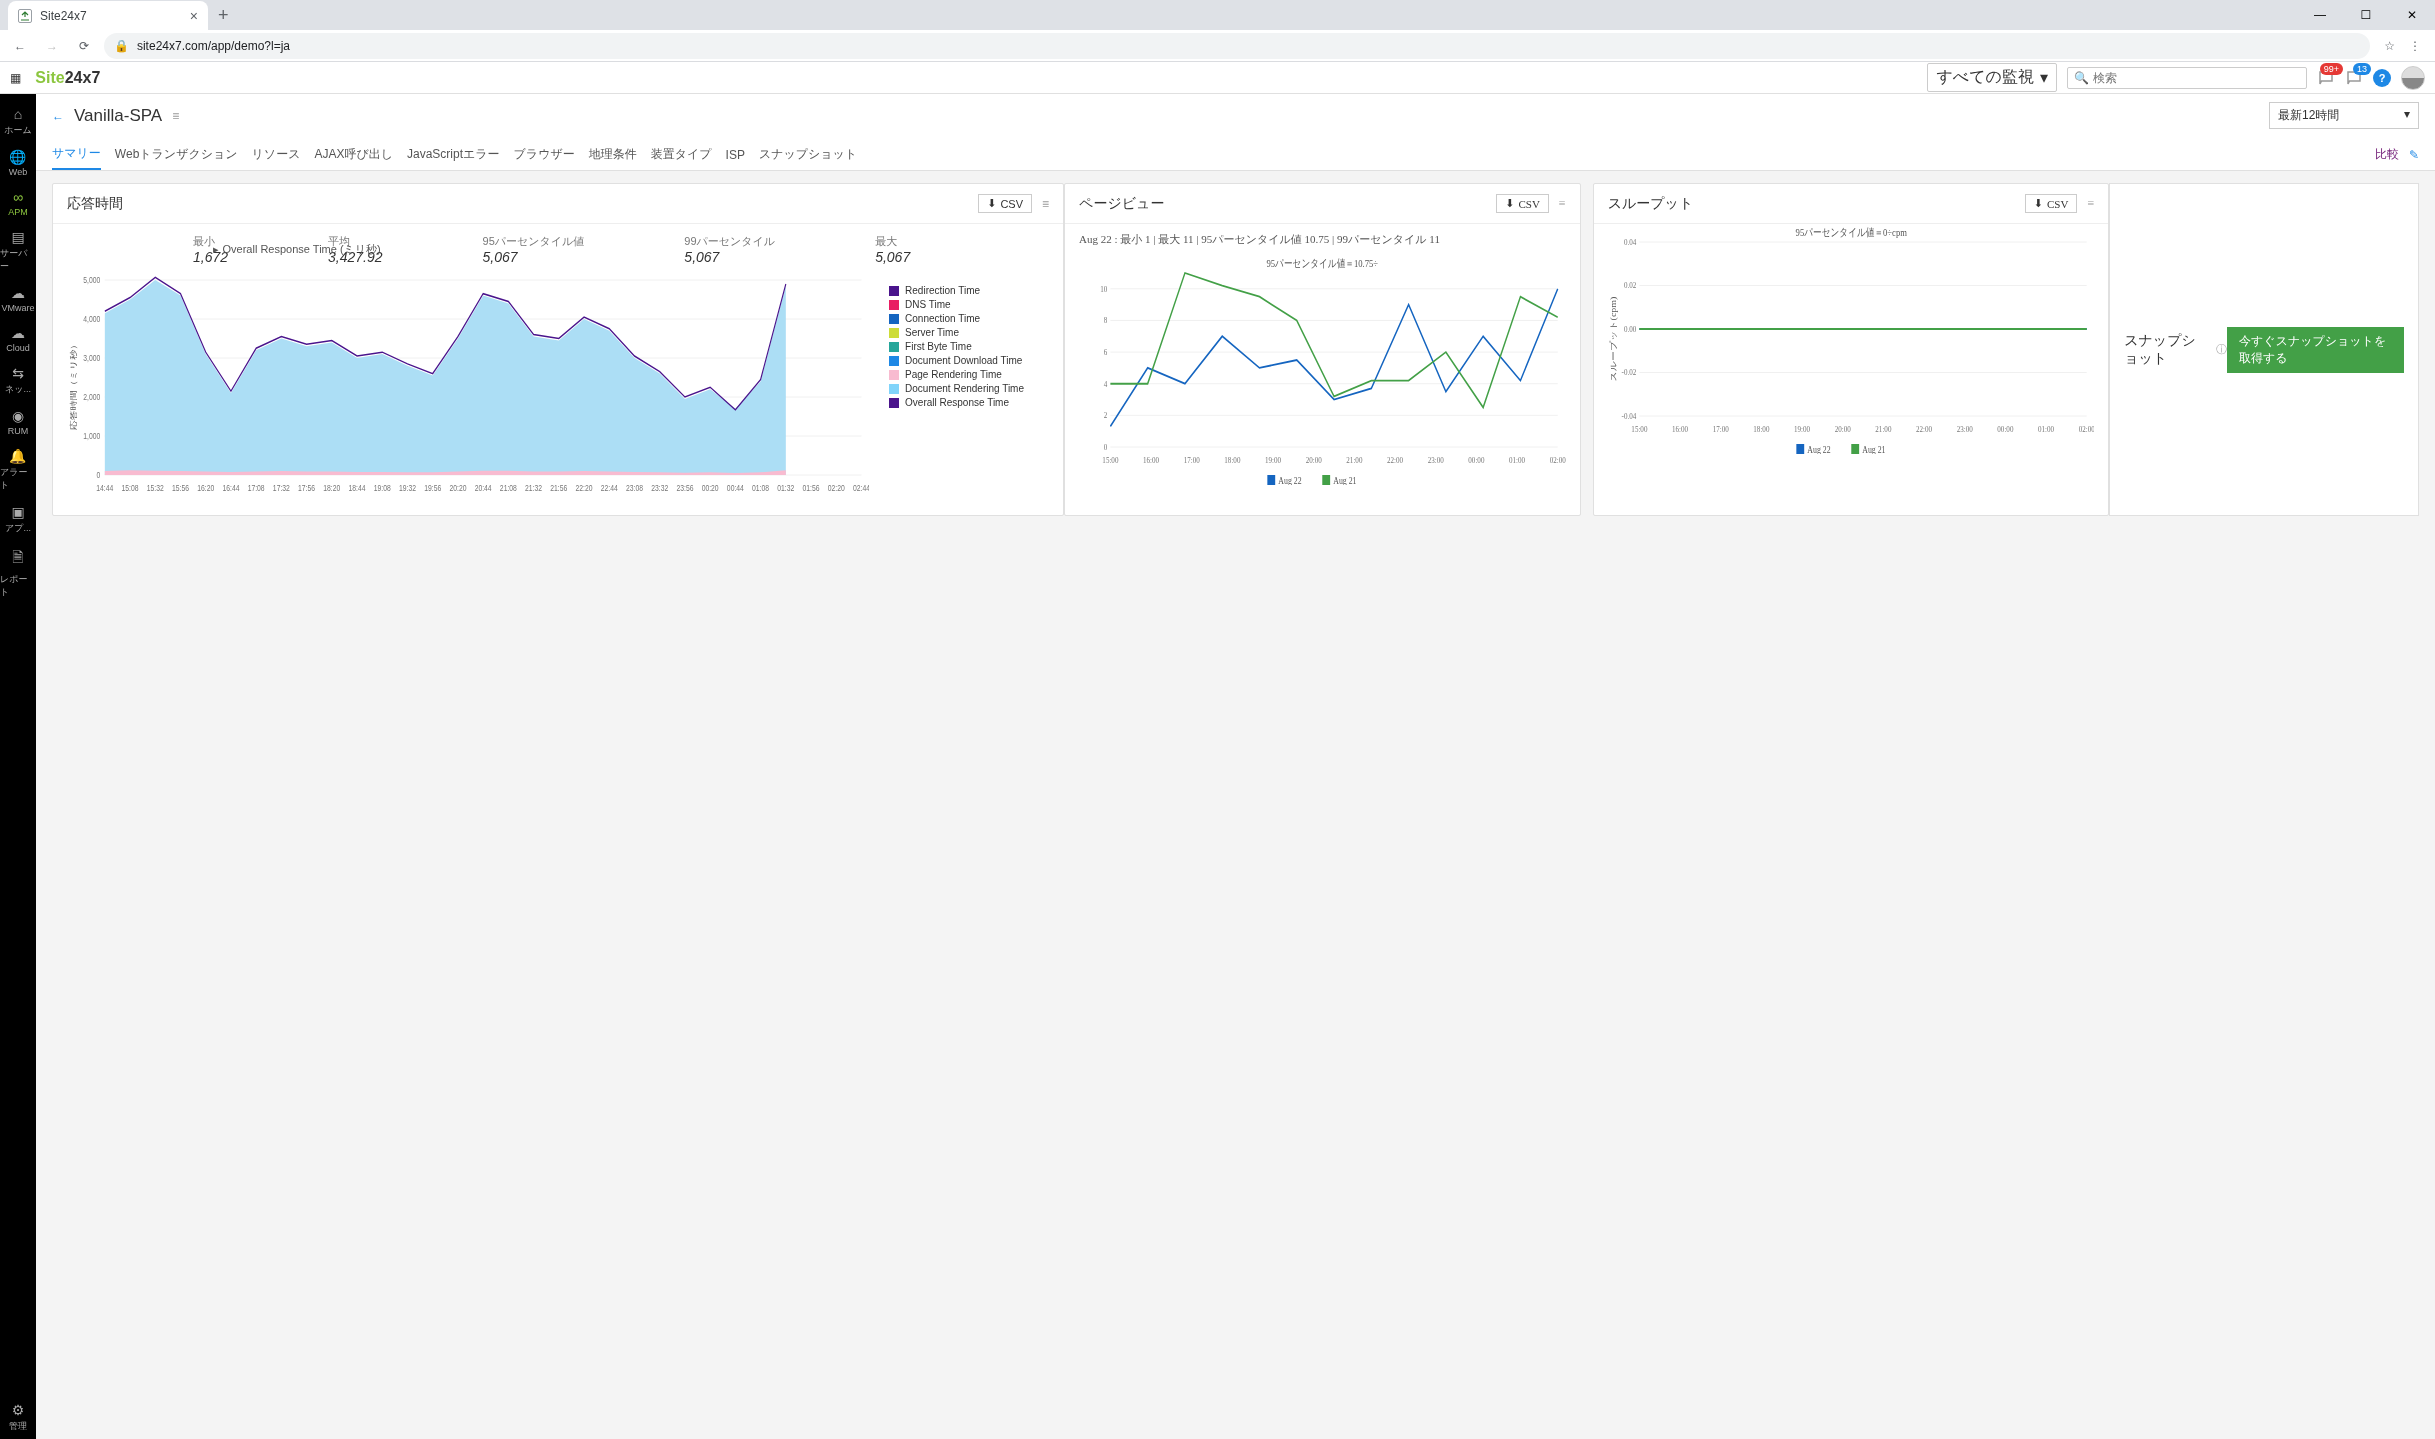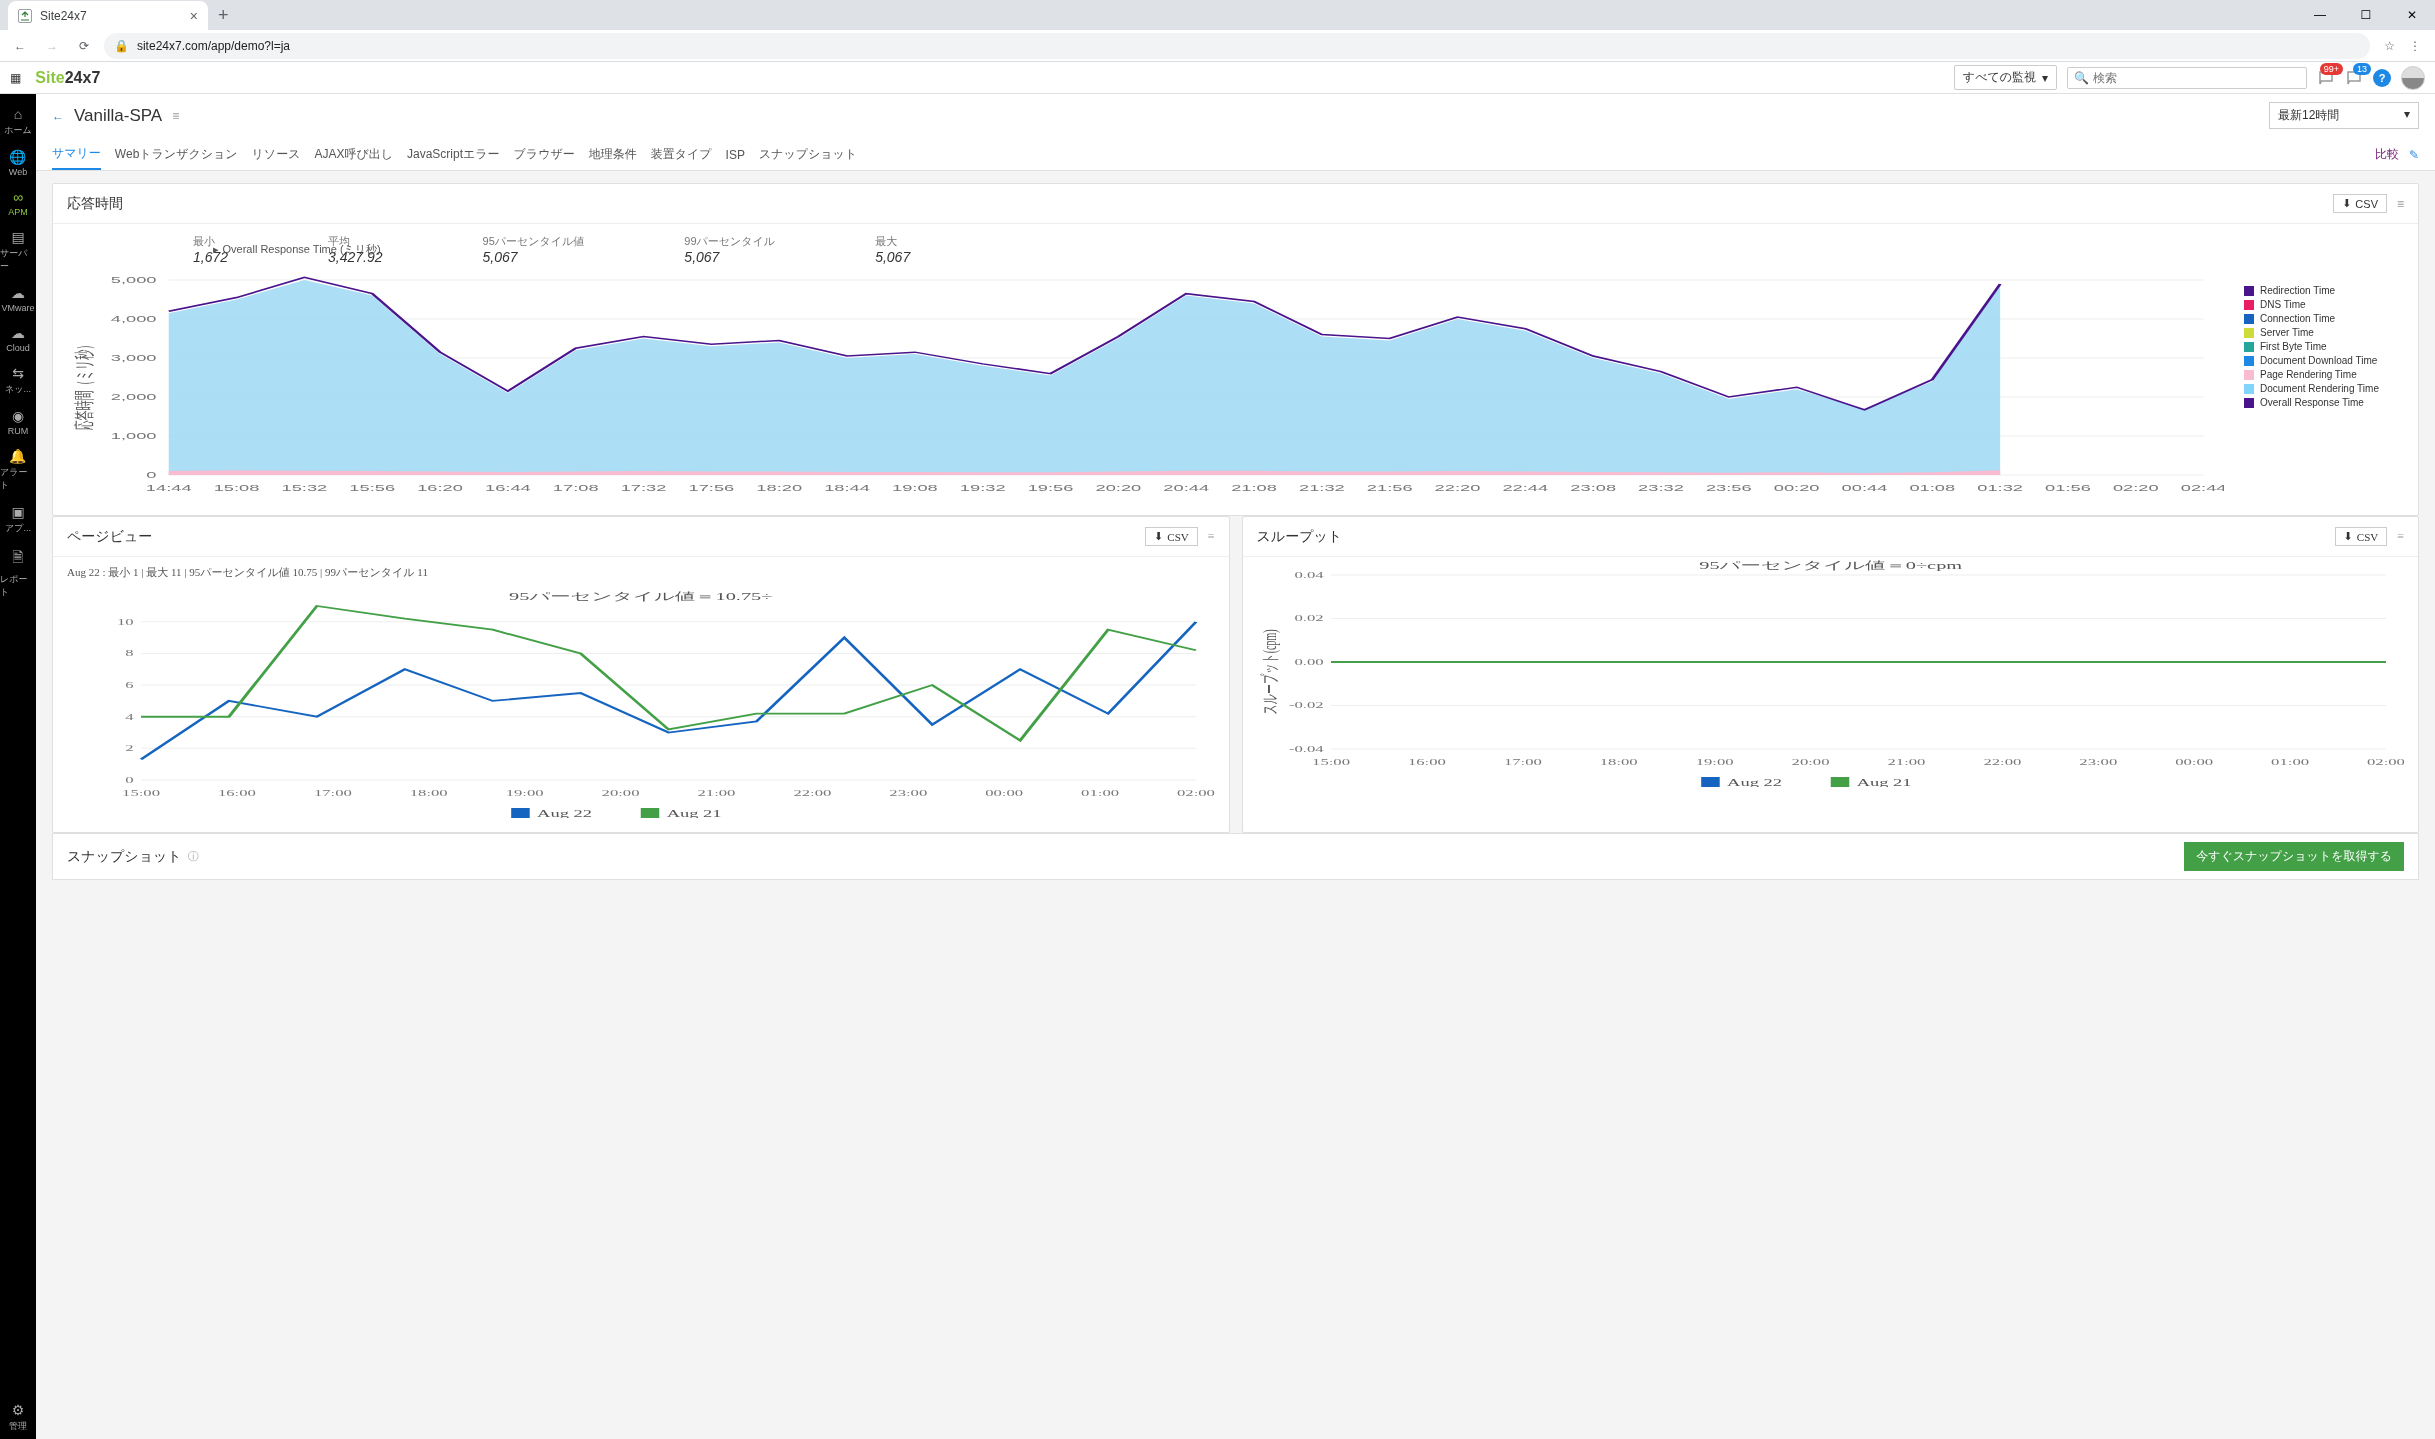--- a/index.html
+++ b/index.html
@@ -22,21 +22,21 @@
   .omnibox .lock { color: #5f6368; }
   .addr-right { display: flex; align-items: center; gap: 14px; color: #5f6368; padding: 0 6px; }
 
   
   .app-header { display: flex; align-items: center; height: 32px; border-bottom: 1px solid #e0e0e0; padding: 0 10px; gap: 14px; }
   .app-header .grid-icon { color: #333; cursor: pointer; }
   .logo { font-weight: bold; font-size: 16px; }
   .logo .site { color: #8cc63f; }
   .logo .x7 { color: #333; }
   .hdr-right { margin-left: auto; display: flex; align-items: center; gap: 10px; }
-  .monitor-select { border: 1px solid #ccc; border-radius: 2px; padding: 3px 8px; font-size: 12px; display: flex; align-items: center; gap: 6px; cursor: pointer; justify-content: center; }
+  .monitor-select { border: 1px solid #ccc; border-radius: 2px; padding: 3px 8px; font-size: 16px; display: flex; align-items: center; gap: 6px; cursor: pointer; justify-content: center; }
   .search-box { border: 1px solid #ccc; border-radius: 2px; display: flex; align-items: center; padding: 3px 6px; width: 240px; }
   .search-box input { border: none; outline: none; font-size: 12px; flex: 1; }
   .badge-icon { position: relative; cursor: pointer; color: #888; text-decoration: underline; }
   .badge-icon .badge { position: absolute; top: -6px; right: -8px; background: #e53935; color: #fff; border-radius: 8px; font-size: 9px; padding: 1px 4px; }
   .badge-icon .badge.blue { background: #1e88e5; }
   .avatar { width: 24px; height: 24px; border-radius: 50%; background: linear-gradient(#ddd 50%, #888 50%); border: 1px solid #ccc; }
   .help-circle { width: 18px; height: 18px; border-radius: 50%; background: #1e88e5; color: #fff; display: flex; align-items: center; justify-content: center; font-size: 11px; font-weight: bold; }
 
   
   .app-body { display: flex; height: calc(100vh - 94px); }
@@ -52,21 +52,21 @@
   .page-hdr .back { color: #1e88e5; cursor: pointer; }
   .page-hdr h1 { font-size: 17px; font-weight: 500; color: #333; }
   .page-hdr .hamburger { color: #999; cursor: pointer; }
   .page-hdr .range-select { margin-left: auto; border: 1px solid #ccc; padding: 4px 8px; font-size: 12px; width: 150px; display: flex; justify-content: space-between; cursor: pointer; }
   .tab-row { display: flex; align-items: center; gap: 14px; margin-top: 10px; font-size: 12px; color: #555; }
   .tab-row .t { padding: 6px 0; cursor: pointer; }
   .tab-row .t.active { color: #1e88e5; border-bottom: 2px solid #1e88e5; font-weight: 500; }
   .tab-row .right { margin-left: auto; display: flex; gap: 10px; align-items: center; }
   .tab-row .compare { color: #701a75; cursor: pointer; text-align: center; }
 
-  .content { padding: 12px 16px; display: flex; flex-direction: column; }
+  .content { padding: 12px 16px; display: flex; flex-direction: row; }
   .panel { background: #fff; border: 1px solid #e0e0e0; border-radius: 2px; }
   .panel-hdr { display: flex; align-items: center; padding: 10px 14px; border-bottom: 1px solid #eee; }
   .panel-hdr h2 { font-size: 14px; font-weight: 500; }
   .panel-hdr .actions { margin-left: auto; display: flex; gap: 10px; align-items: center; }
   .csv-btn { border: 1px solid #ccc; padding: 2px 8px; font-size: 11px; cursor: pointer; display: flex; gap: 4px; align-items: center; }
   .menu-dots { color: #999; cursor: pointer; }
 
   .stats-row { display: flex; padding: 10px 40px 10px 140px; gap: 100px; font-size: 12px; }
   .stats-row .lbl-col { position: absolute; left: 160px; top: 58px; font-size: 11px; color: #555; display:flex; align-items:center; gap:4px; }
   .panel.response { position: relative; }

